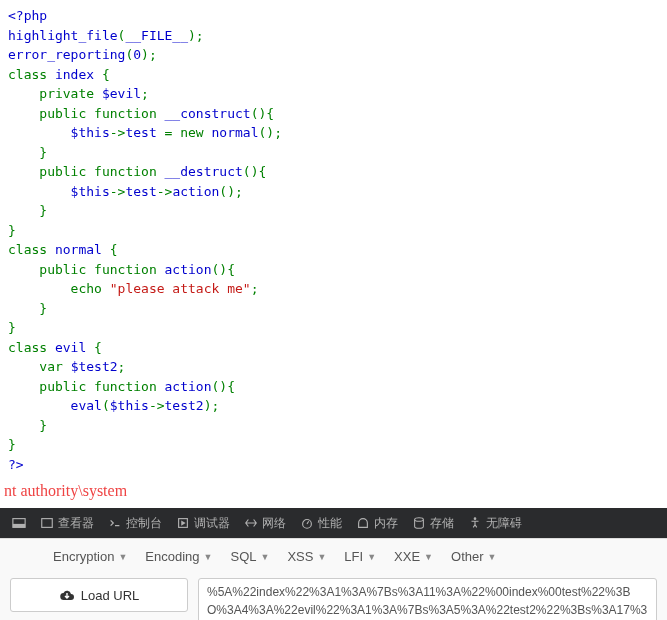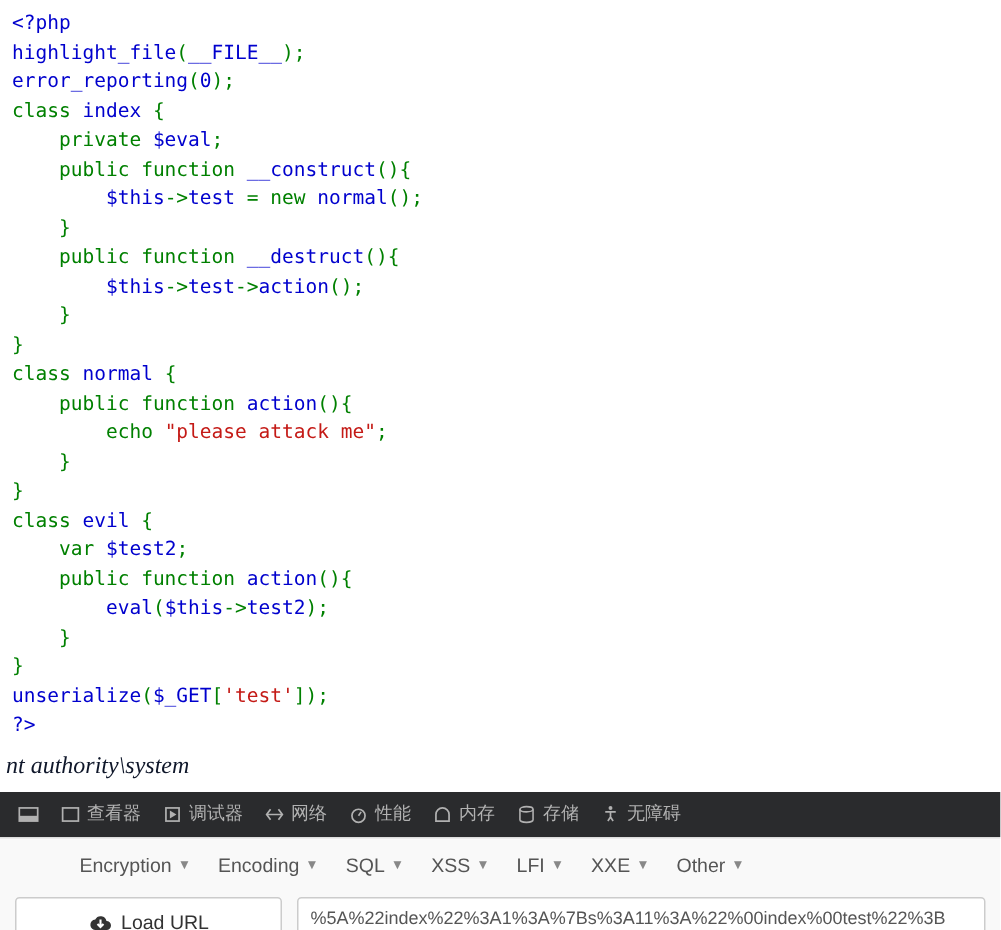--- a/index.html
+++ b/index.html
@@ -2,21 +2,21 @@
 <html><head>
 <meta charset="utf-8">
 <style>
 * { box-sizing: border-box; margin: 0; padding: 0; }
 body { font-family: "Consolas", "Monaco", monospace; font-size: 13px; background: #fff; width: 667px; }
 .code-area { padding: 6px 8px; line-height: 1.5; background: #fff; }
 .code-area .line { white-space: pre; }
 .kw { color: #008000; }
 .def { color: #0000cd; }
 .str { color: #c41a16; }
-.output { font-family: "Times New Roman", serif; font-size: 16px; color: #0f172a; padding: 2px 4px 8px 4px; font-style: italic; }
+.output { font-family: "Times New Roman", serif; font-size: 16px; color: #ef4444; padding: 2px 4px 8px 4px; }
 
 .devtools-bar { background: #2a2b2d; height: 30px; display: flex; align-items: center; padding: 0 6px; color: #b1b1b1; font-family: Arial, sans-serif; font-size: 12px; gap: 2px; }
 .dt-item { display: flex; align-items: center; gap: 4px; padding: 0 6px; height: 30px; cursor: pointer; }
 .dt-icon { width: 14px; height: 14px; display: inline-flex; align-items: center; justify-content: center; }
 
 .panel { background: #f9f9f9; border-top: 1px solid #ddd; font-family: Arial, sans-serif; font-size: 13px; }
 .menu-row { display: flex; gap: 18px; padding: 10px 14px; color: #555; margin-left: 39px; }
 .menu-item { display: flex; align-items: center; gap: 4px; cursor: pointer; }
 .caret { font-size: 9px; color: #888; }
 
@@ -28,40 +28,39 @@
 .textarea { flex: 1; border: 1px solid #ccc; border-radius: 3px; background: #fff; height: 76px; padding: 4px 8px; font-size: 12px; color: #555; line-height: 1.5; font-family: Arial, sans-serif; resize: none; overflow: hidden; word-break: break-all; }
 </style>
 </head>
 <body>
 
 <div class="code-area">
 <div class="line"><span class="def">&lt;?php</span></div>
 <div class="line"><span class="def">highlight_file</span><span class="kw">(</span><span class="def">__FILE__</span><span class="kw">);</span></div>
 <div class="line"><span class="def">error_reporting</span><span class="kw">(</span><span class="def">0</span><span class="kw">);</span></div>
 <div class="line"><span class="kw">class </span><span class="def">index </span><span class="kw">{</span></div>
-<div class="line"><span class="kw">    private </span><span class="def">$eval</span><span class="kw">;</span></div>
+<div class="line"><span class="kw">    private </span><span class="def">$evil</span><span class="kw">;</span></div>
 <div class="line"><span class="kw">    public function </span><span class="def">__construct</span><span class="kw">(){</span></div>
 <div class="line"><span class="def">        $this</span><span class="kw">-&gt;</span><span class="def">test </span><span class="kw">= new </span><span class="def">normal</span><span class="kw">();</span></div>
 <div class="line"><span class="kw">    }</span></div>
 <div class="line"><span class="kw">    public function </span><span class="def">__destruct</span><span class="kw">(){</span></div>
 <div class="line"><span class="def">        $this</span><span class="kw">-&gt;</span><span class="def">test</span><span class="kw">-&gt;</span><span class="def">action</span><span class="kw">();</span></div>
 <div class="line"><span class="kw">    }</span></div>
 <div class="line"><span class="kw">}</span></div>
 <div class="line"><span class="kw">class </span><span class="def">normal </span><span class="kw">{</span></div>
 <div class="line"><span class="kw">    public function </span><span class="def">action</span><span class="kw">(){</span></div>
 <div class="line"><span class="kw">        echo </span><span class="str">"please attack me"</span><span class="kw">;</span></div>
 <div class="line"><span class="kw">    }</span></div>
 <div class="line"><span class="kw">}</span></div>
 <div class="line"><span class="kw">class </span><span class="def">evil </span><span class="kw">{</span></div>
 <div class="line"><span class="kw">    var </span><span class="def">$test2</span><span class="kw">;</span></div>
 <div class="line"><span class="kw">    public function </span><span class="def">action</span><span class="kw">(){</span></div>
 <div class="line"><span class="def">        eval</span><span class="kw">(</span><span class="def">$this</span><span class="kw">-&gt;</span><span class="def">test2</span><span class="kw">);</span></div>
 <div class="line"><span class="kw">    }</span></div>
 <div class="line"><span class="kw">}</span></div>
-<div class="line"><span class="def">unserialize</span><span class="kw">(</span><span class="def">$_GET</span><span class="kw">[</span><span class="str">'test'</span><span class="kw">]);</span></div>
 <div class="line"><span class="def">?&gt;</span></div>
 </div>
 
 <div class="output">nt authority\system</div>
 
 <div class="devtools-bar">
   <span class="dt-item">
       <span class="dt-icon">
         <svg viewBox="0 0 16 16" width="14" height="14">
           <rect x="1" y="3" width="14" height="10" fill="none" stroke="#b1b1b1" stroke-width="1.3"></rect>
@@ -69,20 +68,28 @@
         </svg>
       </span>
     </span>
   <span class="dt-item">
       <span class="dt-icon">
         <svg viewBox="0 0 16 16" width="14" height="14">
           <rect x="2" y="3" width="12" height="10" fill="none" stroke="#b1b1b1" stroke-width="1.3"></rect>
         </svg>
       </span>
       <span>查看器</span>
+    </span>
+  <span class="dt-item">
+      <span class="dt-icon">
+        <svg viewBox="0 0 16 16" width="14" height="14">
+          <path d="M3 5l3 3-3 3M8 11h5" fill="none" stroke="#b1b1b1" stroke-width="1.5"></path>
+        </svg>
+      </span>
+      <span>控制台</span>
     </span>
   <span class="dt-item">
       <span class="dt-icon">
         <svg viewBox="0 0 16 16" width="14" height="14">
           <rect x="3" y="3" width="10" height="10" fill="none" stroke="#b1b1b1" stroke-width="1.3"></rect>
           <path d="M6 5v6l5-3z" fill="#b1b1b1"></path>
         </svg>
       </span>
       <span>调试器</span>
     </span>

